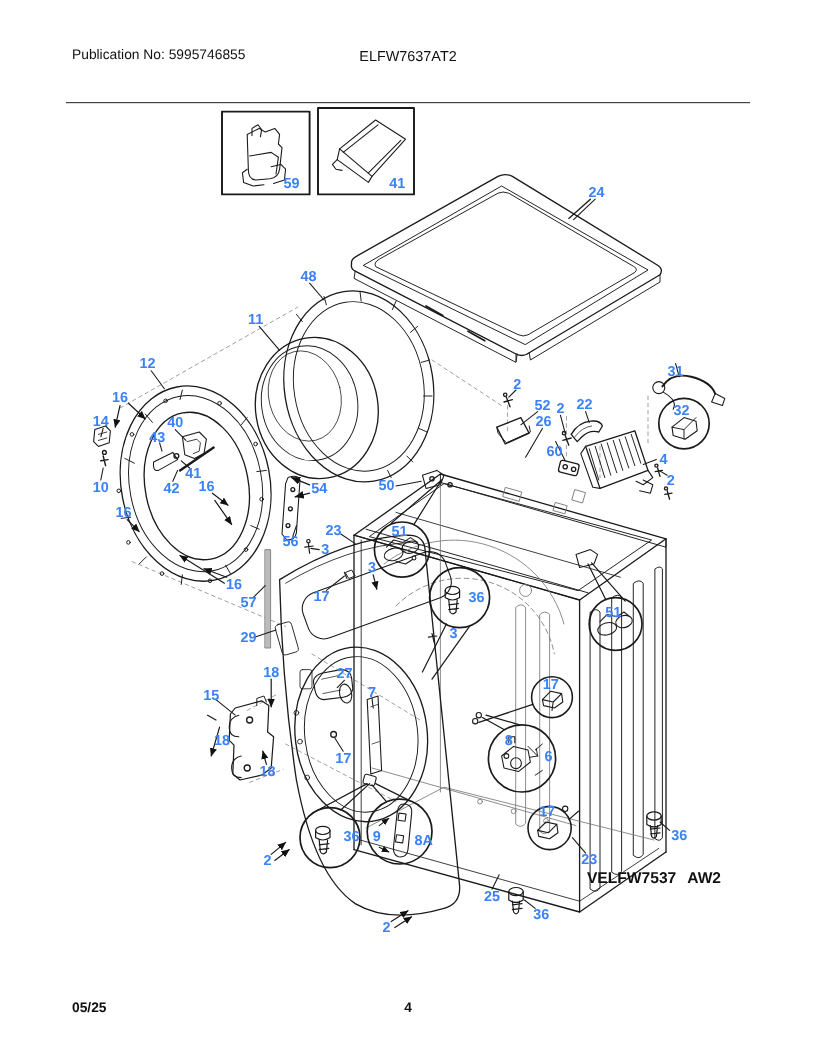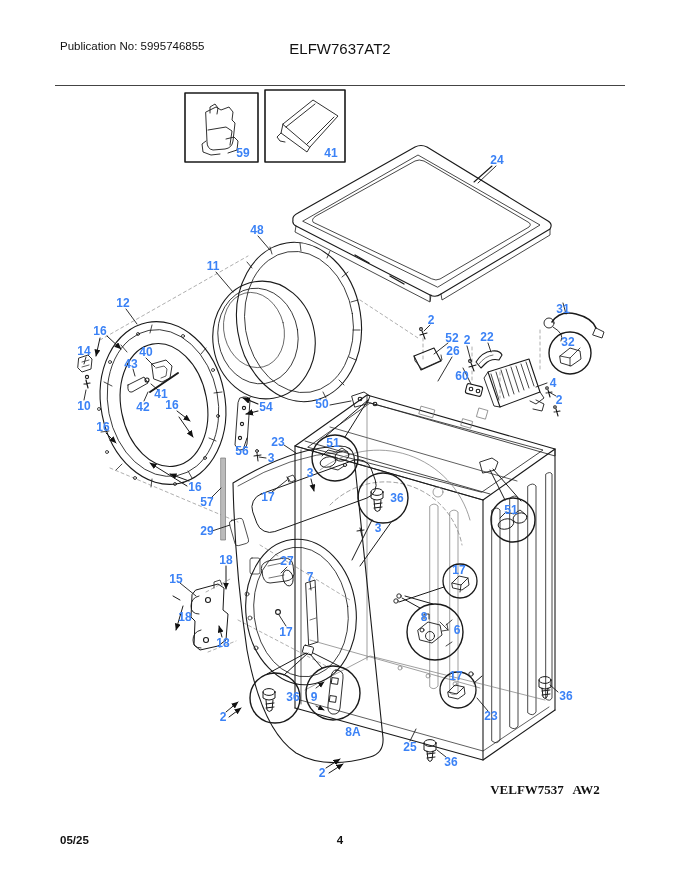--- a/index.html
+++ b/index.html
@@ -1,25 +1,25 @@
 <!DOCTYPE html>
 <html><head>
 <meta charset="utf-8">
 <style>
   html,body{margin:0;padding:0;background:#fff;}
   .page{position:relative;width:680px;height:880px;background:#fff;overflow:hidden;
         font-family:"Liberation Sans", sans-serif;color:#111;}
   .abs{position:absolute;}
   .hdr-pub{left:60px;top:40px;font-size:11.5px;}
-  .hdr-model{left:0;top:40px;width:680px;text-align:center;font-size:15px;}
+  .hdr-model{left:0;top:40px;width:680px;text-align:center;font-size:12px;}
   .hdr-section{left:0;top:65px;width:680px;text-align:center;font-size:11.5px;color:#9a9a9a;letter-spacing:1px;}
   .hdr-rule{left:55px;top:85px;width:570px;height:0;border-top:1.2px solid #444;}
   .ftr-date{left:60px;top:834px;font-size:11.5px;font-weight:bold;}
   .ftr-page{left:0;top:834px;width:680px;text-align:center;font-size:11.5px;font-weight:bold;}
-  .fig-code{left:455px;top:782px;width:180px;text-align:center;font-size:13px;font-weight:bold;word-spacing:6px;font-family:Liberation Serif, serif;}
+  .fig-code{left:455px;top:724px;width:180px;text-align:center;font-size:13px;font-weight:bold;word-spacing:6px;}
   .callout{position:absolute;transform:translate(-50%,-50%);font-size:12px;font-weight:bold;
            color:#3b82f6;white-space:nowrap;background:transparent;line-height:1;}
   svg{position:absolute;left:0;top:0;}
 </style>
 </head>
 <body>
 
 <div class="page">
 
   <div class="abs hdr-pub">Publication No: 5995746855</div>
@@ -469,21 +469,21 @@
       <div class="callout" style="left: 310px; top: 577px;">7</div>
       <div class="callout" style="left: 459px; top: 570px;">17</div>
       <div class="callout" style="left: 185px; top: 617px;">18</div>
       <div class="callout" style="left: 424px; top: 617px;">8</div>
       <div class="callout" style="left: 457px; top: 630px;">6</div>
       <div class="callout" style="left: 286px; top: 632px;">17</div>
       <div class="callout" style="left: 223px; top: 643px;">18</div>
       <div class="callout" style="left: 456px; top: 676px;">17</div>
       <div class="callout" style="left: 293px; top: 697px;">36</div>
       <div class="callout" style="left: 314px; top: 697px;">9</div>
-      <div class="callout" style="left: 353px; top: 732px;">8A</div>
+      <div class="callout" style="left: 353px; top: 700px;">8A</div>
       <div class="callout" style="left: 566px; top: 696px;">36</div>
       <div class="callout" style="left: 491px; top: 716px;">23</div>
       <div class="callout" style="left: 223px; top: 717px;">2</div>
       <div class="callout" style="left: 410px; top: 747px;">25</div>
       <div class="callout" style="left: 451px; top: 762px;">36</div>
       <div class="callout" style="left: 322px; top: 773px;">2</div>
     </div>
 
   <div class="abs fig-code">VELFW7537 AW2</div>
 

